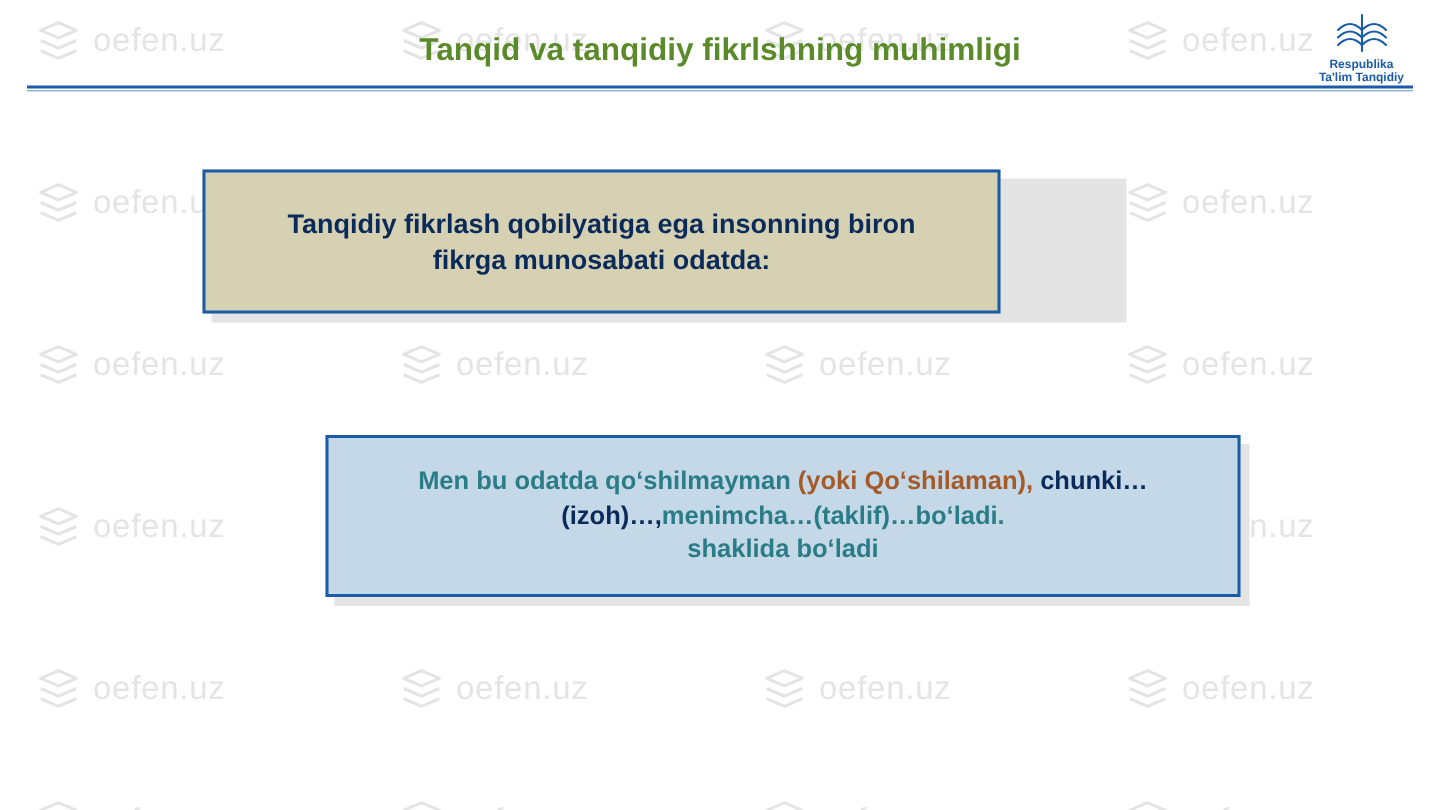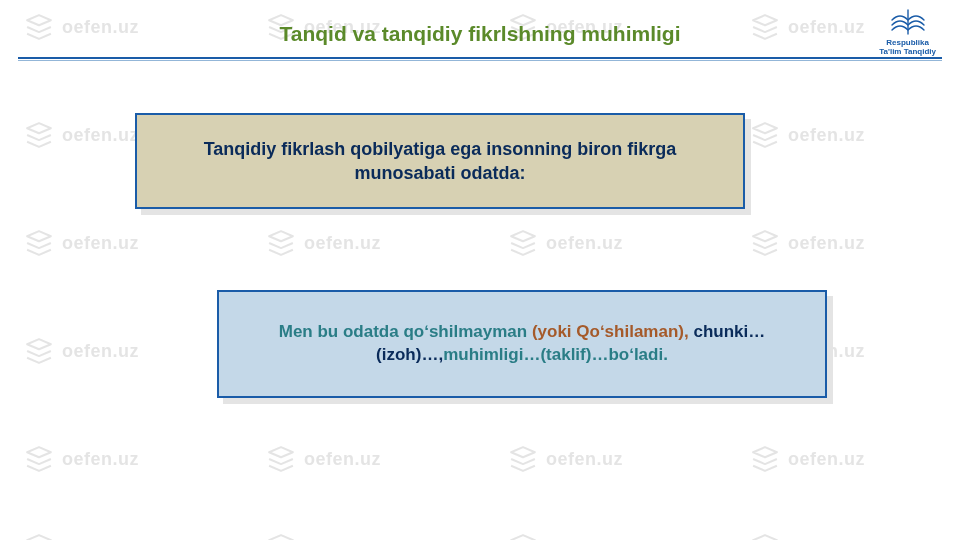--- a/index.html
+++ b/index.html
@@ -20,22 +20,22 @@
   .wm-item {
     position: absolute;
     display: flex;
     align-items: center;
     gap: 6px;
     color: #d5d5d5;
     opacity: 0.55;
   }
   .wm-item svg { width: 34px; height: 34px; }
   .wm-item .txt {
-    font-size: 18px;
-    font-weight: 700;
+    font-size: 22px;
+    font-weight: 400;
     letter-spacing: 0.5px;
     color: #cfcfcf;
   }
 
   
   .header {
     position: absolute;
     top: 22px;
     left: 0;
     right: 0;
@@ -79,21 +79,21 @@
     font-weight: 600;
     text-align: center;
     margin-top: 1px;
   }
 
   
   .box1 {
     position: absolute;
     left: 135px;
     top: 113px;
-    width: 610px;
+    width: 532px;
     height: 96px;
     background: #d7d1b3;
     border: 2px solid #1a5ca8;
     display: flex;
     align-items: center;
     justify-content: center;
     text-align: center;
     padding: 10px 32px;
     z-index: 2;
   }
@@ -418,15 +418,16 @@
 </div>
 
 <div class="box1-shadow"></div>
 <div class="box1">
   <span class="txt">Tanqidiy fikrlash qobilyatiga ega insonning biron fikrga munosabati  odatda:</span>
 </div>
 
 <div class="box2-shadow"></div>
 <div class="box2">
   <div class="txt">
-    <span class="c-teal">Men bu odatda qoʻshilmayman </span><span class="c-brown">(yoki Qoʻshilaman), </span><span class="c-navy">chunki…(izoh)…,</span><span class="c-teal">muhimligi…(taklif)…boʻladi.</span><br>
+    <span class="c-teal">Men bu odatda qoʻshilmayman </span><span class="c-brown">(yoki Qoʻshilaman), </span><span class="c-navy">chunki…(izoh)…,</span><span class="c-teal">menimcha…(taklif)…boʻladi.</span><br>
+    <span class="c-teal">shaklida boʻladi</span>
   </div>
 </div>
 
 </body></html>

